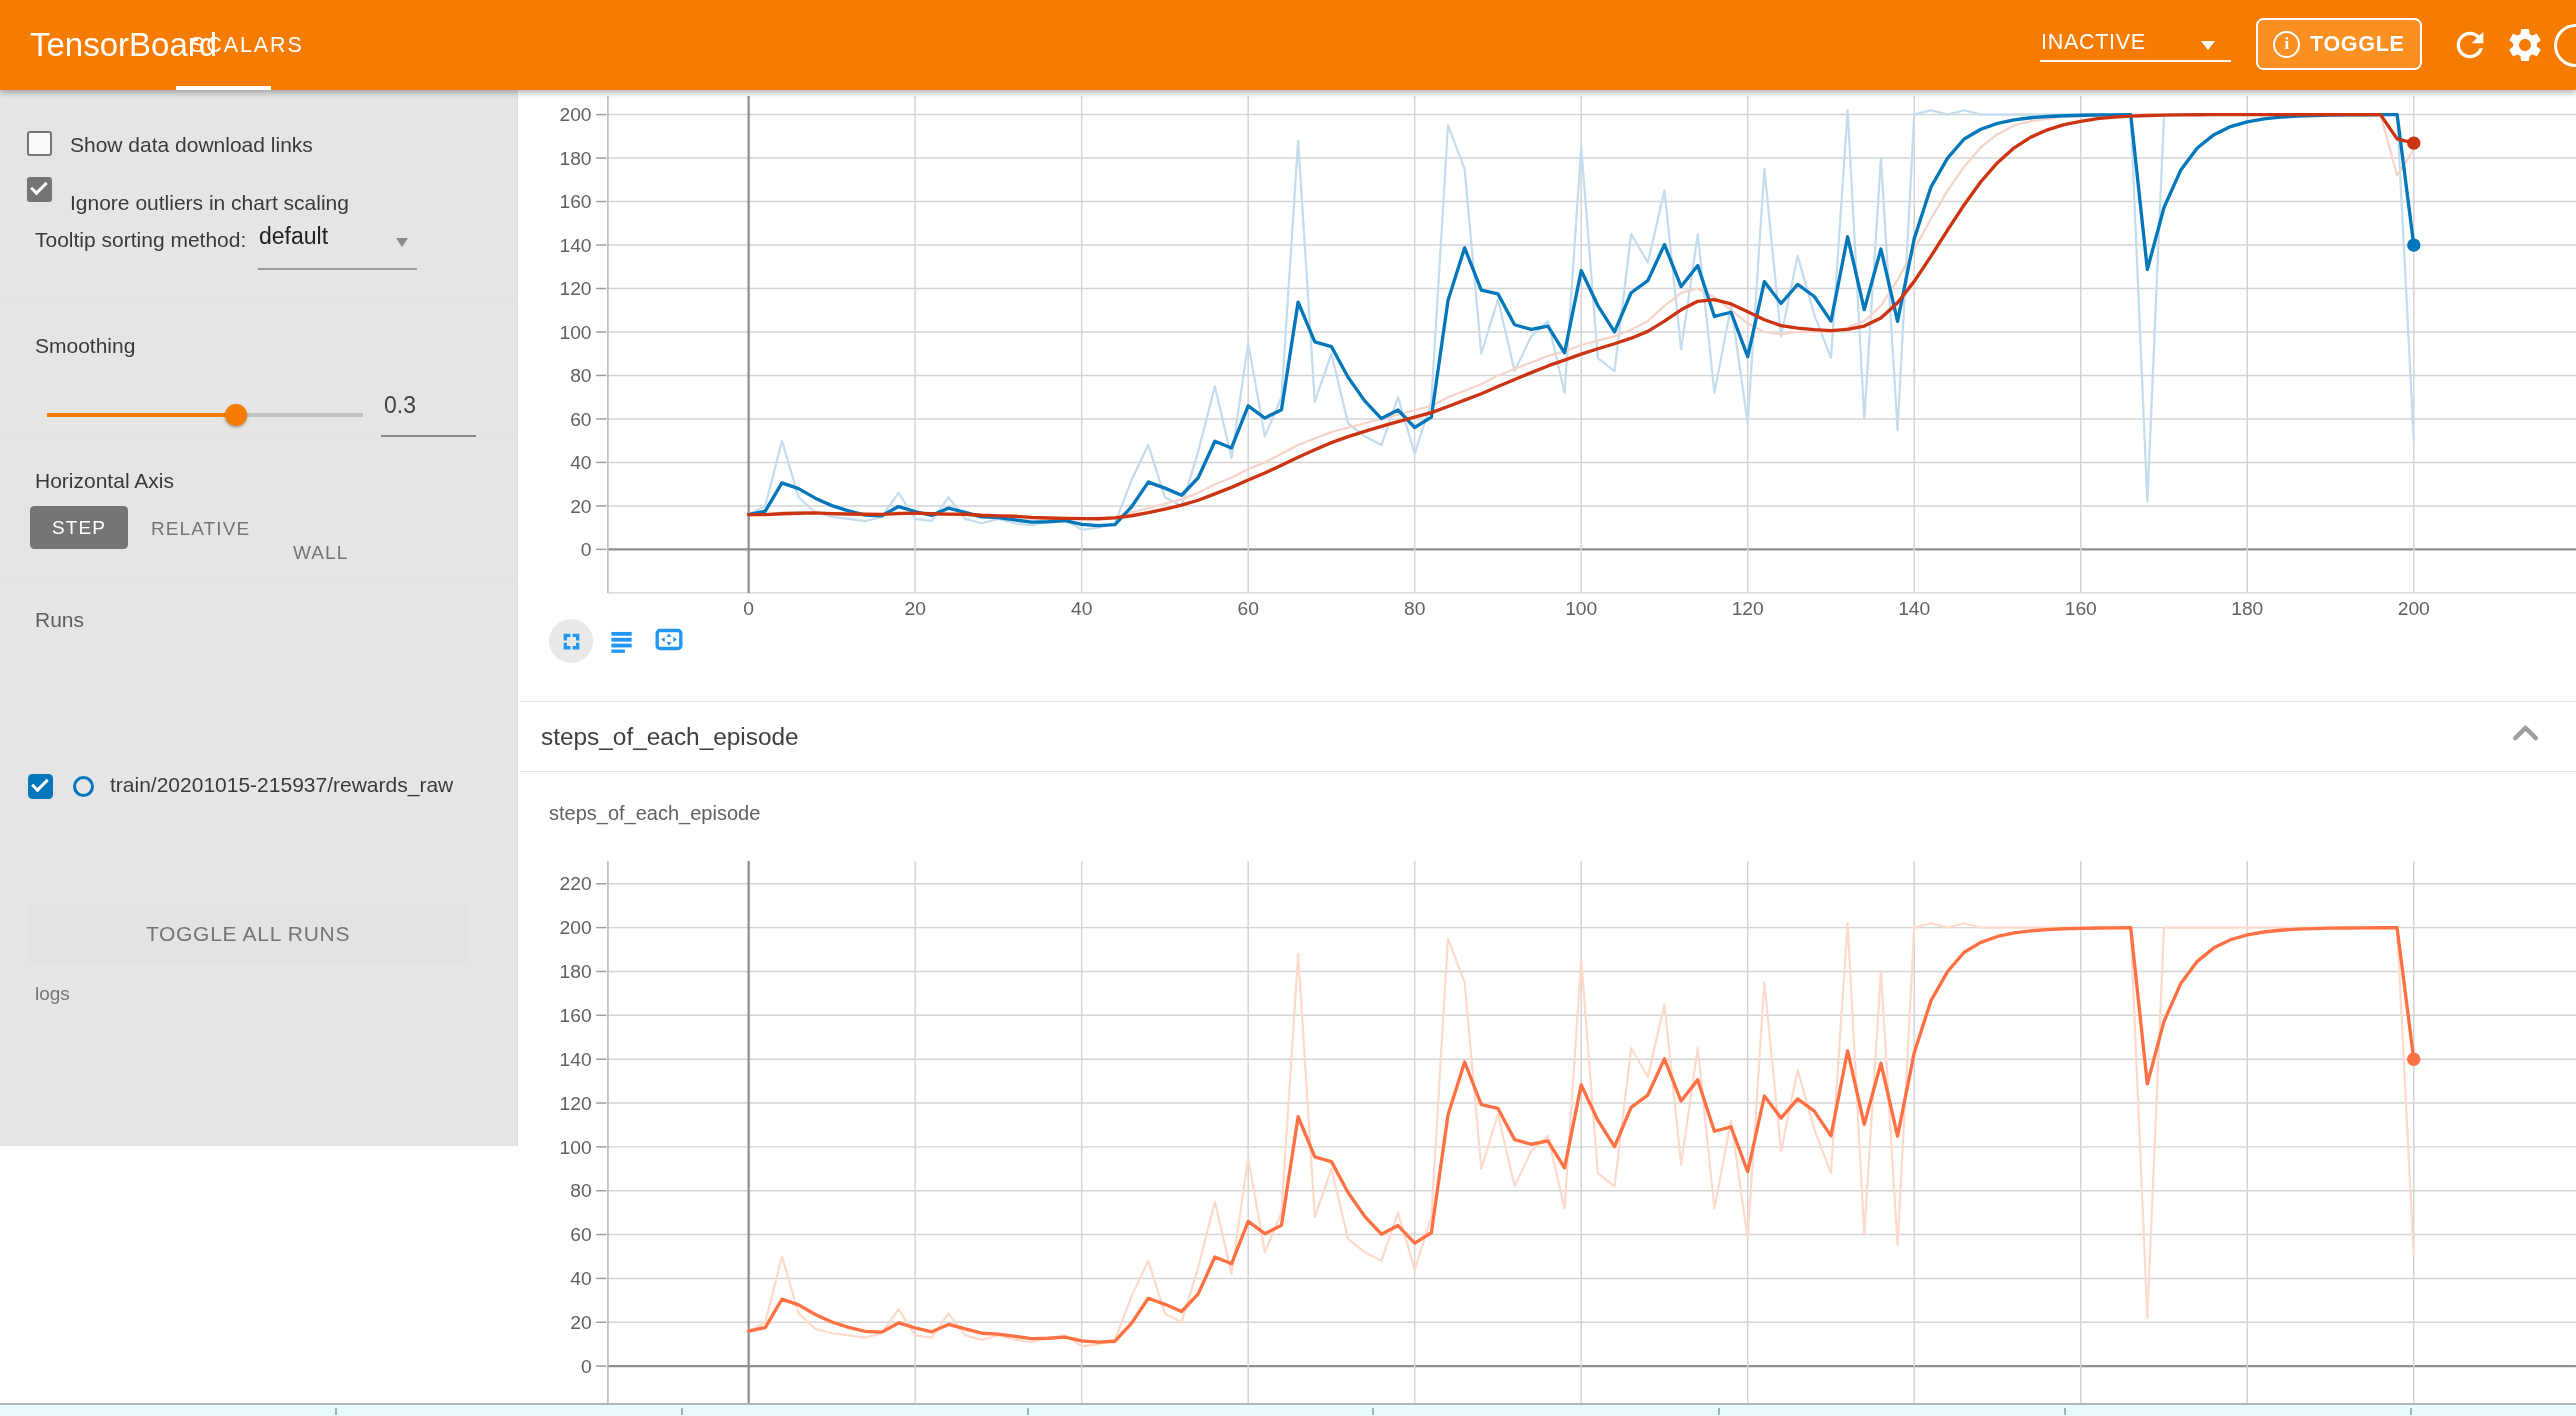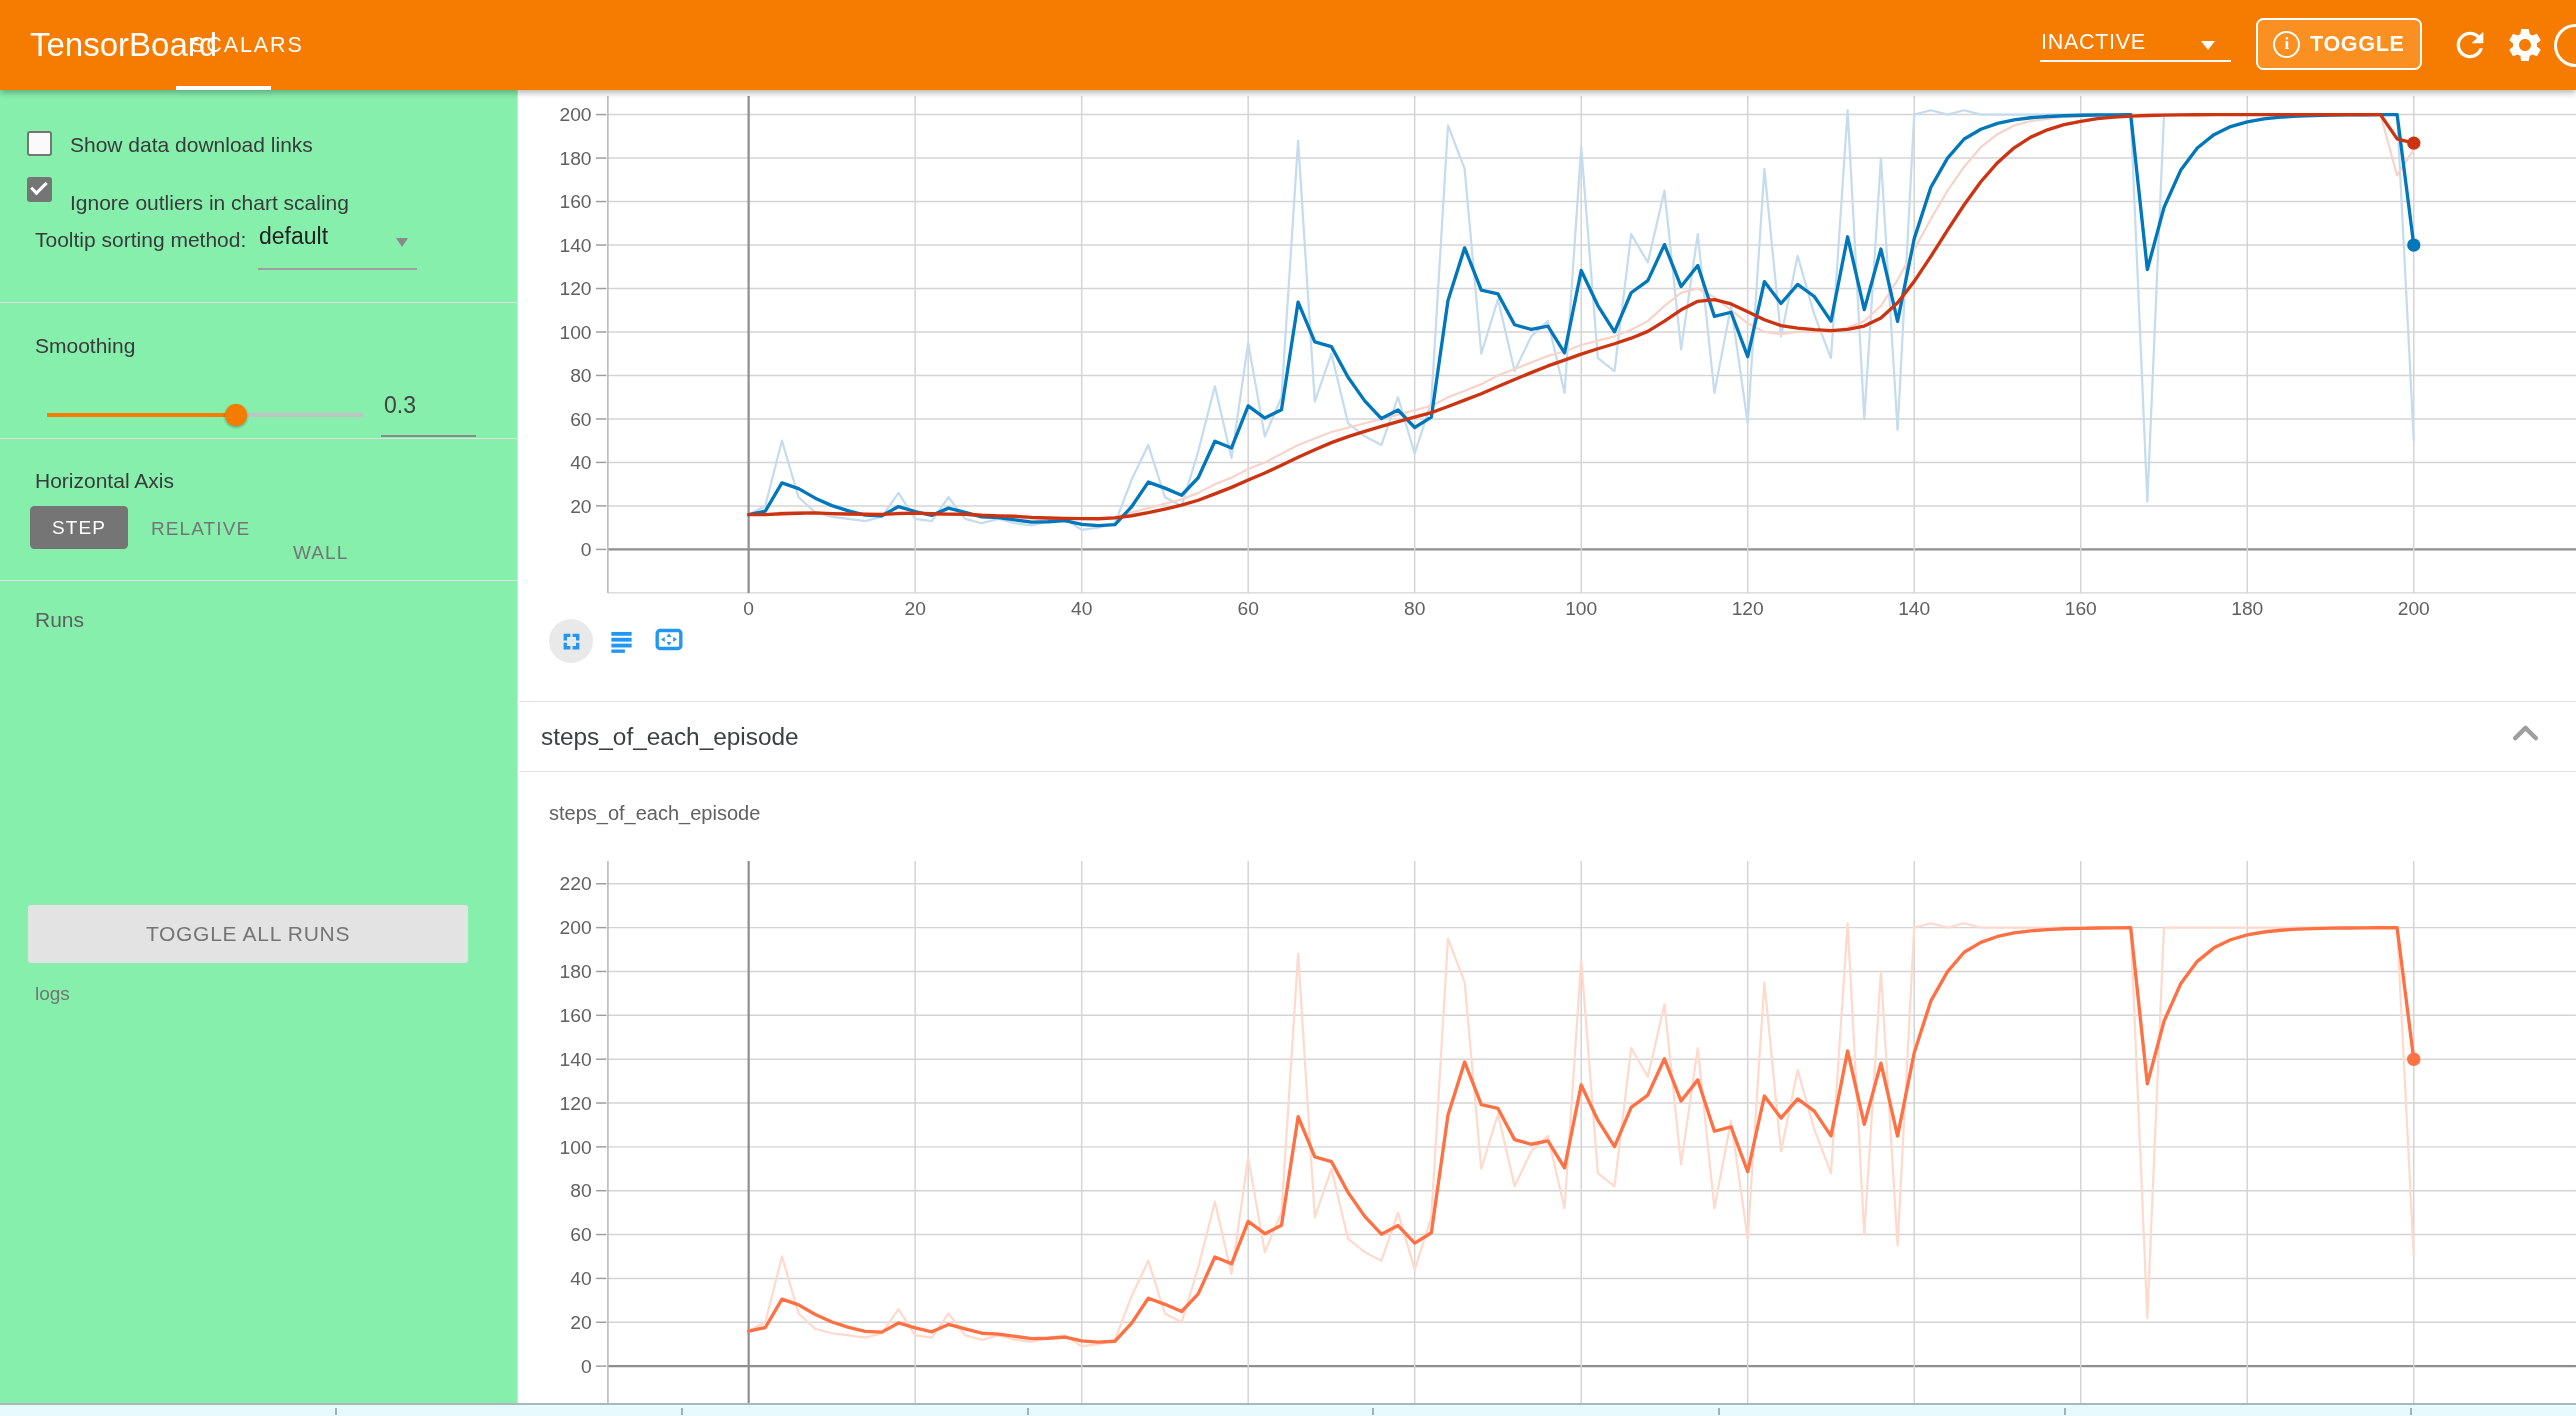--- a/index.html
+++ b/index.html
@@ -24,22 +24,22 @@
                 display:flex; align-items:center; justify-content:center; gap:9.6px; cursor:pointer; }
   .info-circle { width:27px; height:27px; border:2.2px solid #fff; border-radius:50%;
                  display:flex; align-items:center; justify-content:center;
                  color:#fff; font-size:17px; font-weight:bold; font-family:"Liberation Serif", serif; }
   .upload-label { color:#fff; font-size:21.5px; font-weight:bold; letter-spacing:0.7px; }
   .hdr-icon { position:absolute; cursor:pointer; }
   .help-circle { position:absolute; left:2554px; top:24px; width:43px; height:43px;
                  border:3px solid #fff; border-radius:50%; }
 
   
-  .sidebar { position:absolute; top:90px; left:0; width:518px; height:1313px;
-             background:#86efac; border-right:0.7px solid #dcdcdc; z-index:5; }
+  .sidebar { position:absolute; top:90px; left:0; width:518px; height:1056px;
+             background:#e5e5e5; border-right:0.7px solid #dcdcdc; z-index:5; }
   .sb-divider { position:absolute; left:0; width:100%; height:0.7px; background:#e0e0e0; }
   .sb-label { position:absolute; left:27px; font-size:21px; color:#5f5f5f;margin-left:8px; }
   .cb-box { position:absolute; left:27px; width:25px; height:25px; border-radius:3px; cursor:pointer; }
   .cb-unchecked { background:#fafafa; border:2.2px solid #757575; }
   .cb-checked-gray { background:#757575; }
   .check::after { content:""; position:absolute; left:4.4px; top:5.2px; width:12.6px; height:6px;
                   border-left:3px solid #fff; border-bottom:3px solid #fff; transform:rotate(-45deg); }
   .cb-label { position:absolute; left:70px; font-size:21px; color:#3a3a3a; line-height:27px; }
   .tt-value { position:absolute; left:259px; font-size:23px; color:#212121; cursor:pointer; }
   .tt-caret { position:absolute; left:396px; width:0; height:0; border-left:6.7px solid transparent;
@@ -145,20 +145,25 @@
 
     <div class="sb-label" style="top:379px; color:#3a3a3a;">Horizontal Axis</div>
     <div class="step-btn">STEP</div>
     <div class="axis-opt" style="left:151px;">RELATIVE</div>
     <div class="axis-opt" style="left:293px;margin-top:24px;">WALL</div>
 
     <div class="sb-divider" style="top:490px;"></div>
 
     <div class="sb-label" style="top:518px;">Runs</div>
 
+    <div class="run-row" style="top:681px; height:37px;">
+      <div class="run-cb check" style="top:3px; background:#0077bb;"></div>
+      <div class="run-ring" style="top:5.2px; border-color:#0077bb;"></div>
+      <div class="run-name">train/20201015-215937/rewards_raw</div>
+    </div>
 
     <div class="toggle-btn">TOGGLE ALL RUNS</div>
     <div class="sb-label" style="top:893px; font-size:19px; color:#757575;">logs</div>
   </div>
 
   <div class="main">
 
     <div class="card1">
       <svg id="svg1" width="2057" height="541" viewBox="0 0 2777 730">
           <line x1="120" y1="620" x2="2777" y2="620" stroke="#8f8f8f" stroke-width="3"></line>

